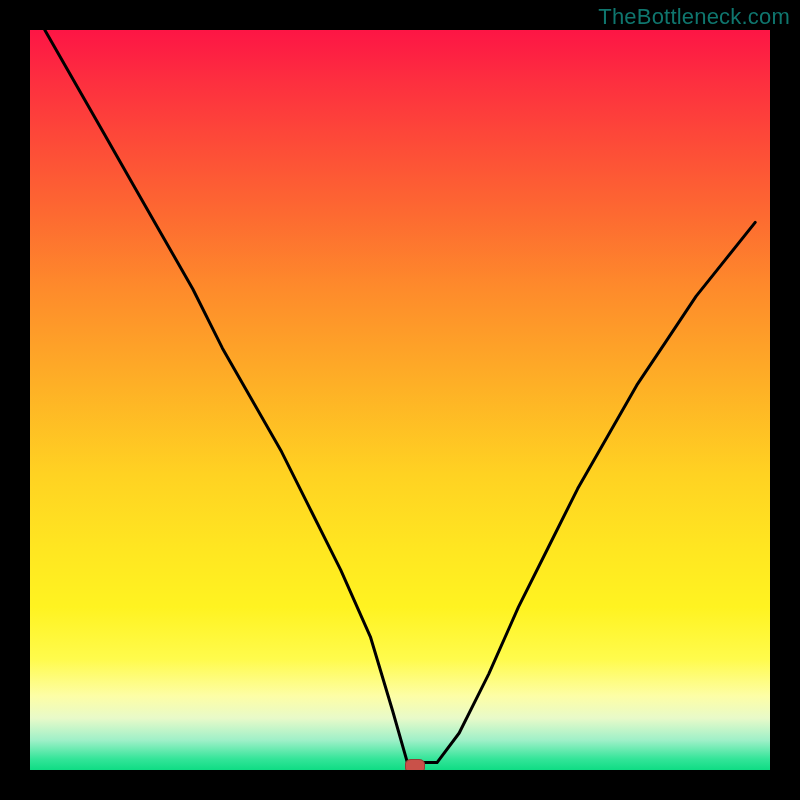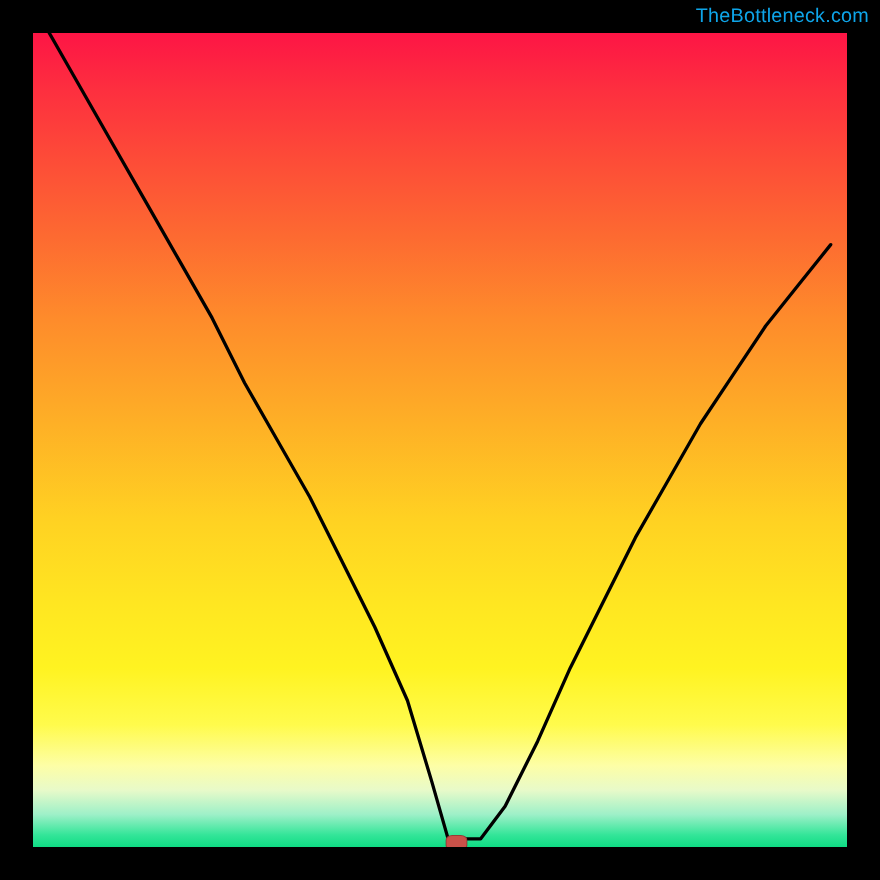--- a/index.html
+++ b/index.html
@@ -13,22 +13,22 @@
   .frame {
     position: relative;
     width: 800px;
     height: 800px;
     background: #000;
   }
   .attribution {
     position: absolute;
     top: 4px;
     right: 10px;
-    color: #0ea5e9;
-    font-size: 18px;
+    color: #0f766e;
+    font-size: 22px;
     font-weight: 500;
     letter-spacing: 0.2px;
   }
   .plot {
     position: absolute;
     left: 30px;
     top: 30px;
     width: 740px;
     height: 740px;
     overflow: hidden;

